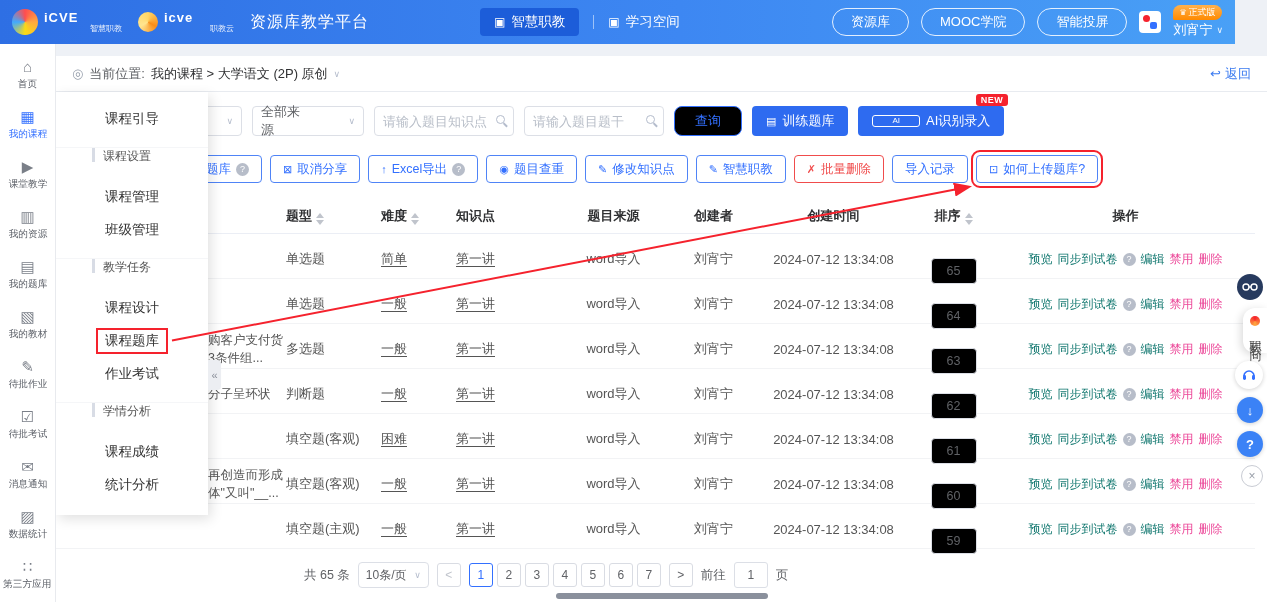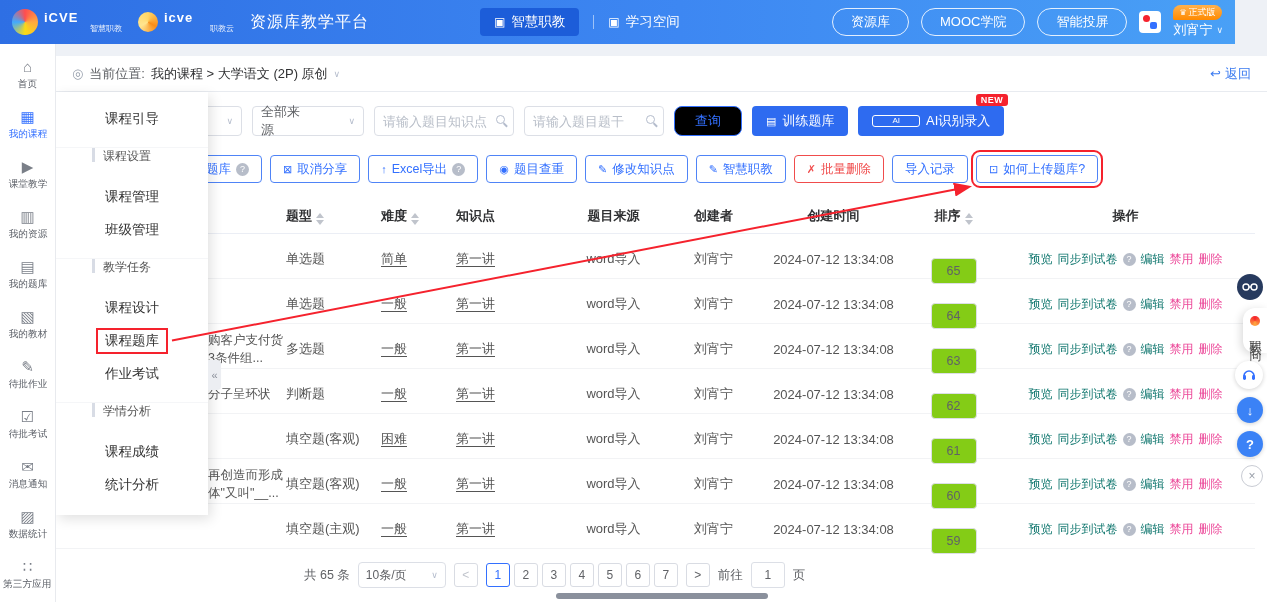--- a/index.html
+++ b/index.html
@@ -79,31 +79,31 @@
   
   .thead, .trow { display:grid; grid-template-columns:230px 95px 75px 100px 115px 85px 155px 85px minmax(0,1fr); align-items:center; }
   .thead { position:absolute; top:106px; left:0; right:12px; height:36px; font-weight:bold; color:#303133; font-size:13px; border-bottom:1px solid #ebeef5; }
   .th { display:flex; align-items:flex-end; gap:4px; }
   .th.center, .td.center { justify-content:center; text-align:center; }
   .td.center { display:block; }
   .tbody { position:absolute; top:142px; left:0; right:12px; }
   .trow { height:45px; border-bottom:1px solid #f2f3f5; font-size:13px; color:#555; }
   .td.title { padding-left:152px; font-size:12.5px; line-height:1.45; white-space:nowrap; overflow:hidden; color:#555; }
   .ul { text-decoration:underline; text-underline-offset:3px; }
-  .order-input { width:46px; height:26px; border:1px solid #dcdfe6; border-radius:4px; text-align:center; color:#606266; font-size:12.5px; background:#84cc16;margin-top:24px; }
+  .order-input { width:46px; height:26px; border:1px solid #dcdfe6; border-radius:4px; text-align:center; color:#606266; font-size:12.5px; background:#000000;margin-top:24px; }
   .td.actions { display:flex; align-items:center; justify-content:center; gap:5px; font-size:12px; }
   .td.actions a { color:#0f766e; cursor:pointer; white-space:nowrap; }
   .td.actions a.dgr { color:#ec4899; }
   .sort { display:inline-flex; flex-direction:column; gap:2px; cursor:pointer; }
   .sort .up { width:0; height:0; border-left:4px solid transparent; border-right:4px solid transparent; border-bottom:5px solid #c0c4cc; }
   .sort .down { width:0; height:0; border-left:4px solid transparent; border-right:4px solid transparent; border-top:5px solid #c0c4cc; }
 
   
   .pagination { position:absolute; top:470px; left:0; right:0; display:flex; align-items:center; gap:8px; padding-left:248px; font-size:12.5px; color:#606266; }
-  .psize { width:88px; height:26px; border:1px solid #dcdfe6; border-radius:4px; display:flex; align-items:center; justify-content:space-between; padding:0 7px; font-size:12px; cursor:pointer; background:#fff; }
+  .psize { width:71px; height:26px; border:1px solid #dcdfe6; border-radius:4px; display:flex; align-items:center; justify-content:space-between; padding:0 7px; font-size:12px; cursor:pointer; background:#fff; }
   .pbtn { min-width:24px; height:24px; border:1px solid #d9dce3; background:#fff; border-radius:3px; color:#606266; display:inline-flex; align-items:center; justify-content:center; font-size:12px; cursor:pointer; }
   .pbtn.prev { color:#c0c4cc; }
   .pbtn.active { border-color:#3370ff; color:#3370ff; }
   .pages { display:flex; gap:4px; }
   .goto-input { width:34px; height:26px; border:1px solid #dcdfe6; border-radius:3px; text-align:center; color:#606266; font-size:12px; background:#fff; }
 
   
   .side-menu { position:absolute; left:56px; top:92px; width:152px; z-index:20; background:#fff; box-shadow:3px 4px 12px rgba(0,0,0,.12); padding:10px 0 14px; }
   .menu-item { height:33px; display:flex; align-items:center; justify-content:center; font-size:13.5px; color:#333; cursor:pointer; }
   .menu-section { height:33px; margin-top:12px; display:flex; gap:8px; font-size:12px; color:#555; padding-left:36px; border-top:1px solid #f5f6f8; }

